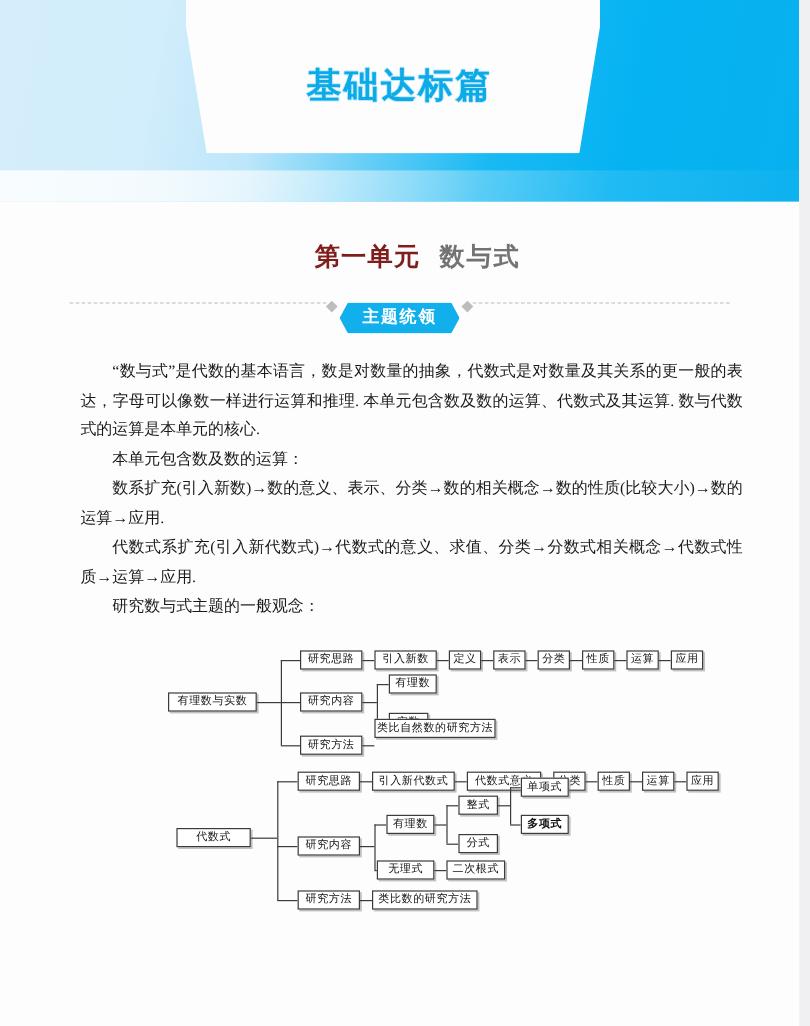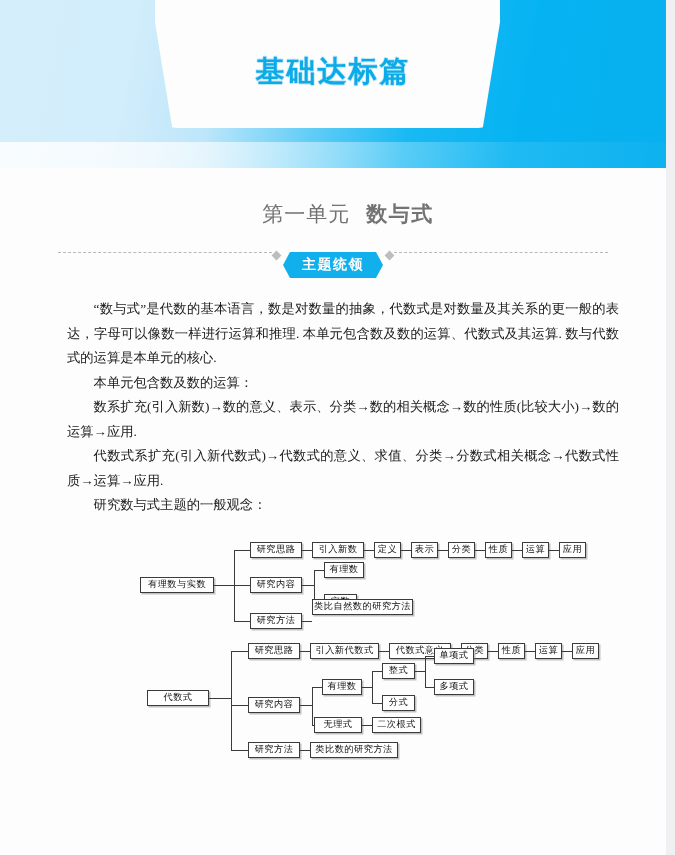--- a/index.html
+++ b/index.html
@@ -83,22 +83,22 @@
   #unit-title {
     margin-top: 33px;
     text-align: center;
     font-family: "DejaVu Sans", "Liberation Sans", sans-serif;
     font-size: 21px;
     line-height: 26px;
     color: #3bb8ee;
     letter-spacing: 1px;
   }
   #unit-title .unit-num {
-    font-weight: normal;
-    color: #737373;
+    font-weight: bold;
+    color: #7f1d1d;
     margin-left: 30px;
   }
   #unit-title .unit-name {
     font-weight: bold;
     color: #737373;
     margin-left: 16px;
     letter-spacing: 1.5px;
   }
 
   
@@ -303,21 +303,21 @@
 
     <div class="dline h" style="left:372px; top:35px; width:10px;"></div>
     <div class="dnode" style="left:382px; top:27px; width:33px;">整式</div>
     <div class="dline h" style="left:415px; top:35px; width:10px;"></div>
     <div class="dline v" style="left:425px; top:20px; height:31px;"></div>
 
     <div class="dline h" style="left:425px; top:20px; width:9px;"></div>
     <div class="dnode" style="left:434px; top:12px; width:40px;">单项式</div>
 
     <div class="dline h" style="left:425px; top:51px; width:9px;"></div>
-    <div class="dnode" style="left:434px; top:43px; width:40px;">多项式</div>
+    <div class="dnode" style="left:434px; top:43px; width:40px;font-weight:bold;">多项式</div>
 
     <div class="dline h" style="left:372px; top:67px; width:10px;"></div>
     <div class="dnode" style="left:382px; top:59px; width:33px;">分式</div>
 
     <div class="dline h" style="left:312px; top:89px; width:10px;"></div>
     <div class="dnode" style="left:314px; top:81px; width:48px;">无理式</div>
     <div class="dline h" style="left:362px; top:89px; width:10px;"></div>
     <div class="dnode" style="left:372px; top:81px; width:49px;">二次根式</div>
 
     <div class="dline h" style="left:231px; top:114px; width:17px;"></div>

